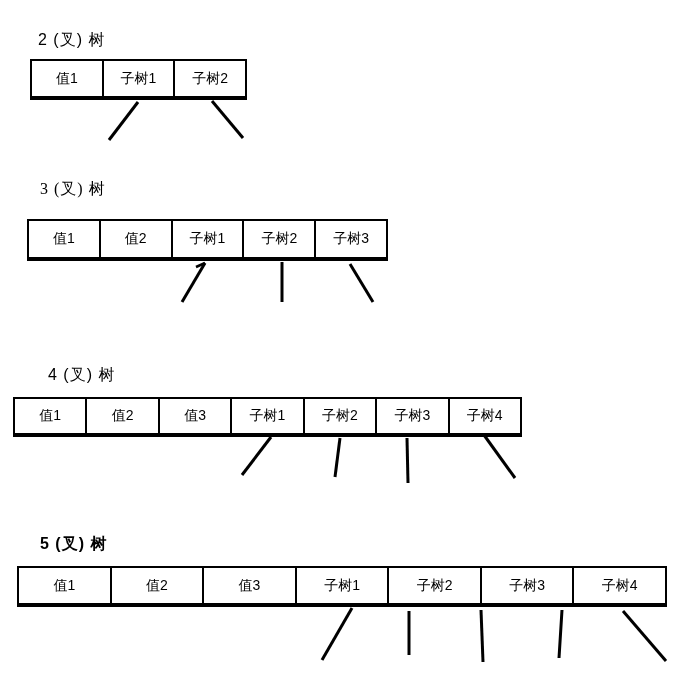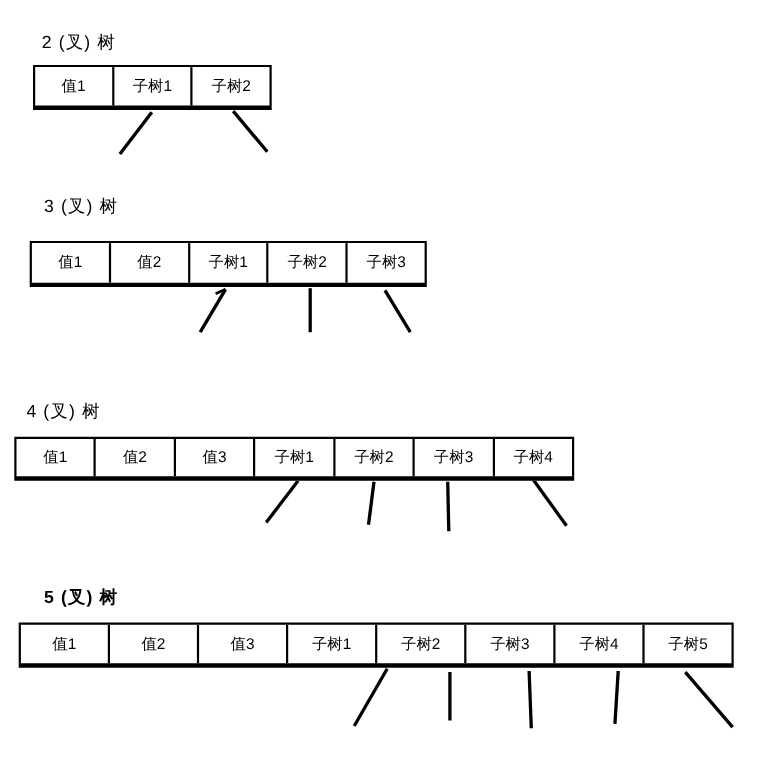--- a/index.html
+++ b/index.html
@@ -74,42 +74,41 @@
       <line x1="481" y1="610" x2="483" y2="662"></line>
       <line x1="562" y1="610" x2="559" y2="658"></line>
       <line x1="623" y1="611" x2="666" y2="661"></line>
     </svg>
 <div class="diagram-title" style="left: 38px; top: 30px;">2 (叉) 树</div>
     <div class="node-row" style="left: 30px; top: 59px; width: 217px; height: 41px;">
       <div class="node-cell">值1</div>
       <div class="node-cell">子树1</div>
       <div class="node-cell">子树2</div>
     </div>
-    <div class="diagram-title" style="left: 40px; top: 179px;">3 (叉) 树</div>
+    <div class="diagram-title" style="left: 40px; top: 179px; font-family: Liberation Serif, serif;">3 (叉) 树</div>
     <div class="node-row" style="left: 27px; top: 219px; width: 361px; height: 42px;">
       <div class="node-cell">值1</div>
       <div class="node-cell">值2</div>
       <div class="node-cell">子树1</div>
       <div class="node-cell">子树2</div>
       <div class="node-cell">子树3</div>
     </div>
-    <div class="diagram-title" style="left: 24px; top: 365px;">4 (叉) 树</div>
+    <div class="diagram-title" style="left: 48px; top: 365px;">4 (叉) 树</div>
     <div class="node-row" style="left: 13px; top: 397px; width: 509px; height: 40px;">
       <div class="node-cell">值1</div>
       <div class="node-cell">值2</div>
       <div class="node-cell">值3</div>
       <div class="node-cell">子树1</div>
       <div class="node-cell">子树2</div>
       <div class="node-cell">子树3</div>
       <div class="node-cell">子树4</div>
     </div>
     <div class="diagram-title" style="left: 40px; top: 534px; font-weight: bold;">5 (叉) 树</div>
     <div class="node-row" style="left: 17px; top: 566px; width: 650px; height: 41px;">
       <div class="node-cell">值1</div>
       <div class="node-cell">值2</div>
       <div class="node-cell">值3</div>
       <div class="node-cell">子树1</div>
       <div class="node-cell">子树2</div>
       <div class="node-cell">子树3</div>
       <div class="node-cell">子树4</div>
-      <div class="node-cell">子树5</div>
     </div>
   </div>
 
 </body></html>

